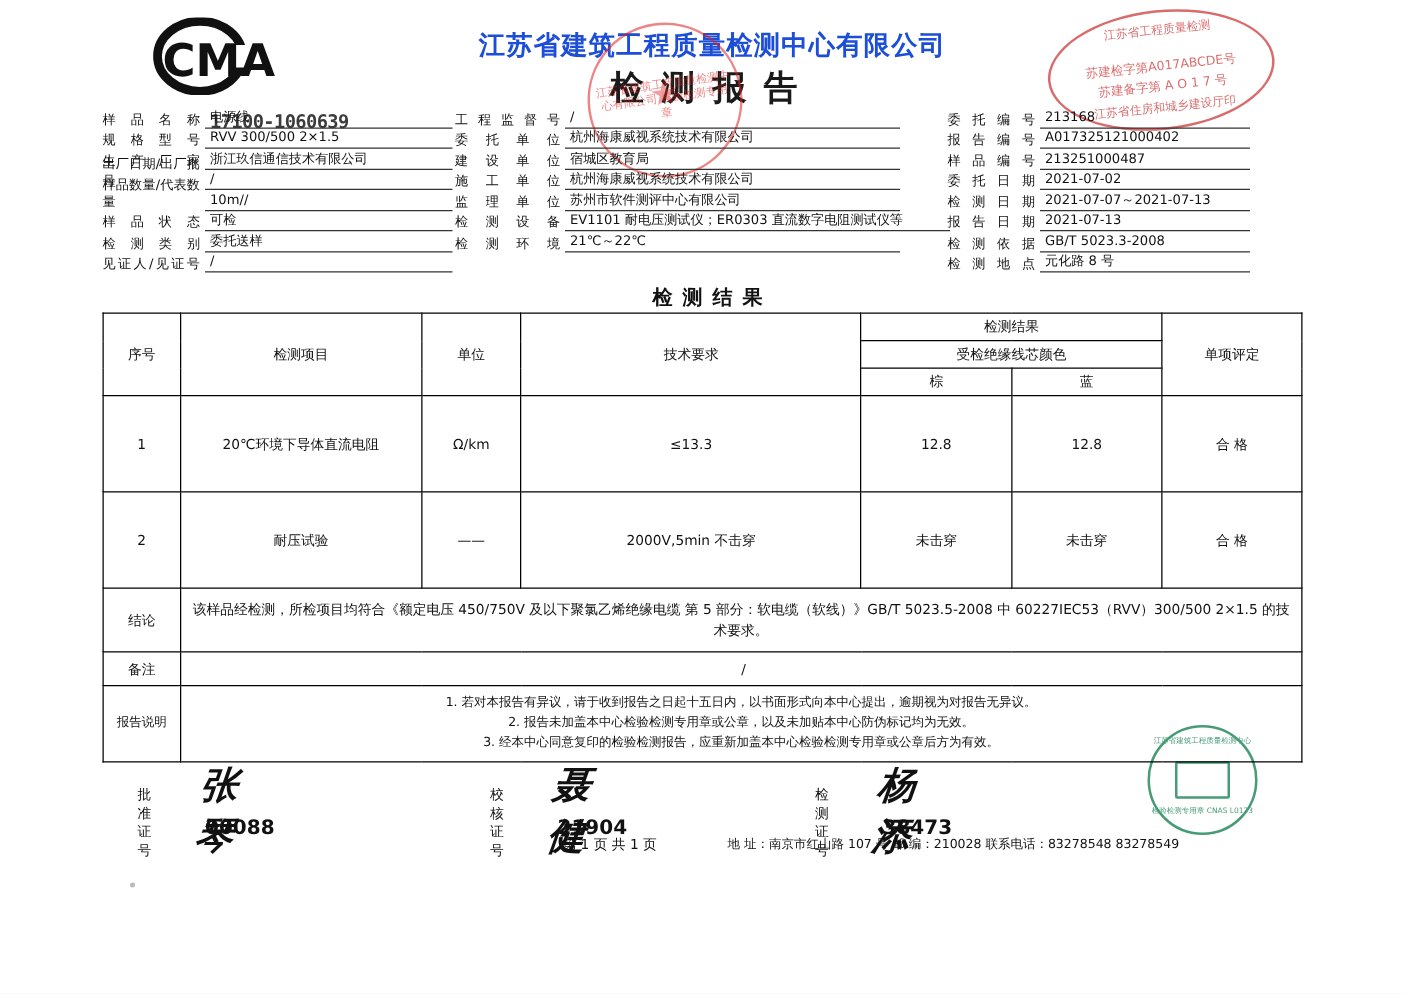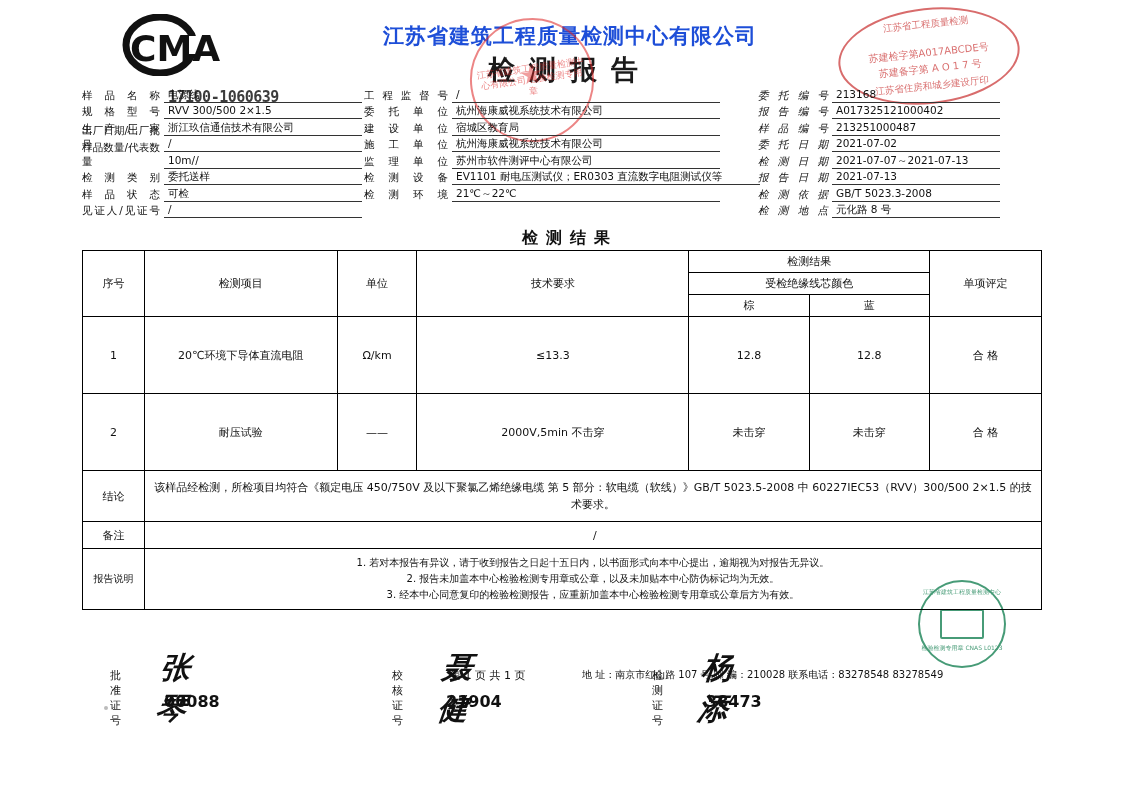--- a/index.html
+++ b/index.html
@@ -69,21 +69,21 @@
   .info{
     position:absolute;left:82px;top:86px;width:960px;
     font-family:"DejaVu Sans",sans-serif;font-size:10.5px;color:#111;
   }
   .inforow{display:flex;height:16.5px;align-items:flex-end;}
   .lbl{width:78px;text-align:justify;text-align-last:justify;font-size:10.5px;padding-right:4px;color:#111;}
   .val{flex:0 0 auto;border-bottom:1px solid #333;font-size:10.5px;padding:0 4px 1px 4px;line-height:13px;}
   .c1 .val{width:190px;}
   .c2 .lbl{width:84px;}
   .c2 .val{width:260px;}
-  .c3 .lbl{width:70px;font-style:italic;}
+  .c3 .lbl{width:70px;}
   .c3 .val{width:160px;}
   .col{position:absolute;top:0;}
   .colA{left:0;}
   .colB{left:282px;}
   .colC{left:676px;}
 
   
   .result-title{
     position:absolute;left:430px;top:228px;width:280px;text-align:center;
     font-family:"DejaVu Sans",sans-serif;font-size:16px;font-weight:bold;letter-spacing:8px;
@@ -97,21 +97,21 @@
   table.main td,table.main th{border:1px solid #000;padding:2px 4px;text-align:center;vertical-align:middle;font-weight:normal;}
   .hdr{height:22px;}
   .rowdata td{height:72px;}
   .tl{text-align:left;}
   .concl{height:46px;}
   .concl-body{text-align:left;line-height:1.55;padding:4px 8px;font-size:11px;}
   .remark{height:22px;}
   .notes{height:56px;text-align:left;line-height:1.6;padding:4px 8px;font-size:10px;}
 
   
-  .sigrow{position:absolute;left:82px;top:618px;width:960px;height:70px;font-family:"DejaVu Sans",sans-serif;font-size:11px;margin-top:40px;}
+  .sigrow{position:absolute;left:82px;top:618px;width:960px;height:70px;font-family:"DejaVu Sans",sans-serif;font-size:11px;}
   .sigblock{position:absolute;top:0;}
   .s1{left:28px;}
   .s2{left:310px;}
   .s3{left:570px;}
   .sig-label{position:absolute;left:0;top:10px;font-size:11px;}
   .sig-name{
     position:absolute;left:48px;top:-10px;font-family:"DejaVu Serif",serif;
     font-size:30px;font-style:italic;font-weight:bold;color:#111;letter-spacing:-2px;
     transform:skewX(-6deg);
   }
@@ -180,26 +180,26 @@
           </div>
       <div class="inforow c1">
             <span class="lbl">出厂日期/出厂批号</span>
             <span class="val">/</span>
           </div>
       <div class="inforow c1">
             <span class="lbl">样品数量/代表数量</span>
             <span class="val">10m//</span>
           </div>
       <div class="inforow c1">
+            <span class="lbl">样品状态</span>
+            <span class="val">可检</span>
+          </div>
+      <div class="inforow c1">
             <span class="lbl">检测类别</span>
             <span class="val">委托送样</span>
-          </div>
-      <div class="inforow c1">
-            <span class="lbl">样品状态</span>
-            <span class="val">可检</span>
           </div>
       <div class="inforow c1">
             <span class="lbl">见证人/见证号</span>
             <span class="val">/</span>
           </div>
     </div>
 
     <div class="col colB c2">
       <div class="inforow">
             <span class="lbl">工程监督号</span>

